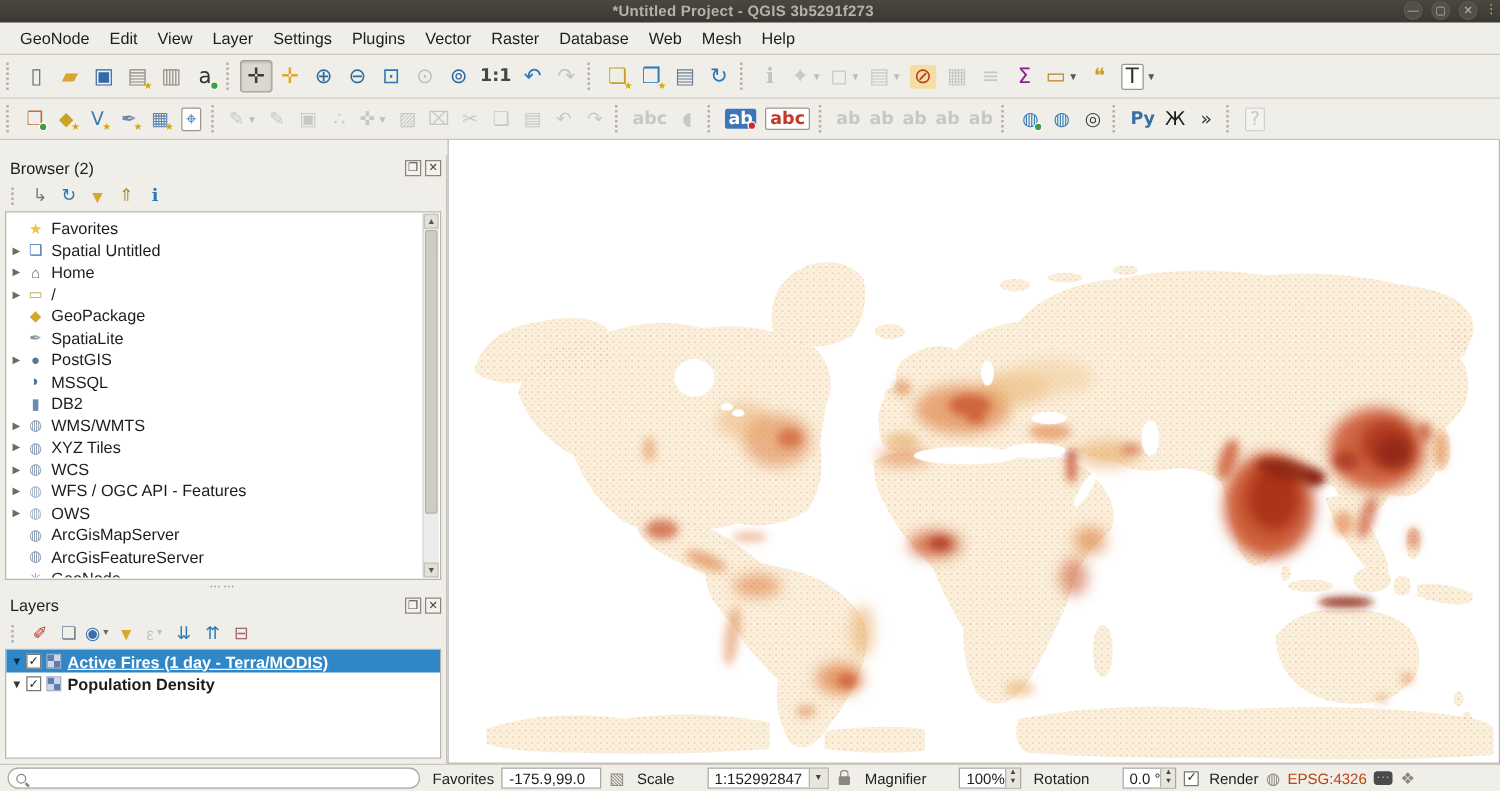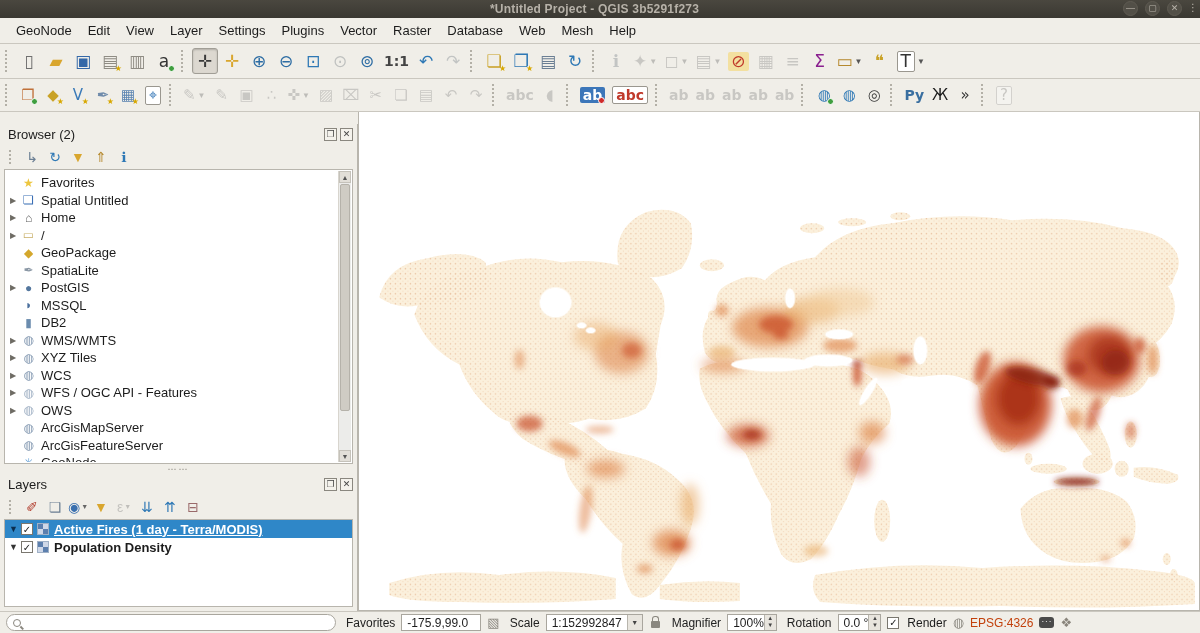--- a/index.html
+++ b/index.html
@@ -83,21 +83,21 @@
   .map-area svg{display:block;}
 
   
   .statusbar{height:22px;flex:0 0 22px;background:var(--chrome);border-top:1px solid var(--border2);display:flex;align-items:center;padding:0 6px;font-size:12px;gap:6px;}
   .locator{width:330px;height:17px;background:#fff;border:1px solid #a9a69e;border-radius:9px;display:flex;align-items:center;padding:0 6px;gap:5px;flex:0 0 330px;}
   .mag-ico{width:8px;height:8px;border:1.5px solid #8a877f;border-radius:50%;position:relative;flex:0 0 8px;}
   .mag-ico::after{content:"";position:absolute;width:4px;height:1.5px;background:#8a877f;transform:rotate(45deg);left:6px;top:7px;}
   .locator input{border:none;outline:none;flex:1;font-size:12px;color:#555;background:transparent;font-family:"Liberation Sans",sans-serif;}
   .sb-label{color:#222;margin-left:4px;}
   .sb-field{background:#fff;border:1px solid #a9a69e;height:17px;display:inline-flex;align-items:center;padding:0 5px;min-width:80px;}
-  .sb-combo{background:#fff;border:1px solid #a9a69e;height:17px;display:inline-flex;align-items:center;padding:0 0 0 5px;}
+  .sb-combo{background:#fff;border:1px solid #a9a69e;height:17px;display:inline-flex;align-items:center;padding:0 0 0 5px;margin-left:20px;}
   .sb-combo .ddbtn{width:15px;height:15px;background:#e8e5de;border-left:1px solid #b8b5ad;font-size:7px;display:inline-flex;align-items:center;justify-content:center;margin-left:5px;color:#444;}
   .spin{display:inline-flex;flex-direction:column;width:12px;height:15px;font-size:6px;line-height:7px;color:#444;background:#e8e5de;border-left:1px solid #b8b5ad;text-align:center;}
   .lock-ico{width:9px;height:7px;background:#8a877f;border-radius:1px;position:relative;display:inline-block;margin:4px 2px 0 2px;}
   .lock-ico::before{content:"";position:absolute;width:5px;height:5px;border:1.5px solid #8a877f;border-bottom:none;border-radius:3px 3px 0 0;left:1px;top:-5px;}
   .sb-ico{font-size:13px;color:#8a877f;}
   .msg-ico{width:15px;height:11px;background:#4a4a4a;border-radius:3px;color:#fff;font-size:8px;line-height:9px;text-align:center;letter-spacing:1px;display:inline-block;}
   .sb-crs{font-size:12px;color:#c2410c;}
   .sb-check{display:flex;align-items:center;gap:4px;}
 </style>
 </head>

